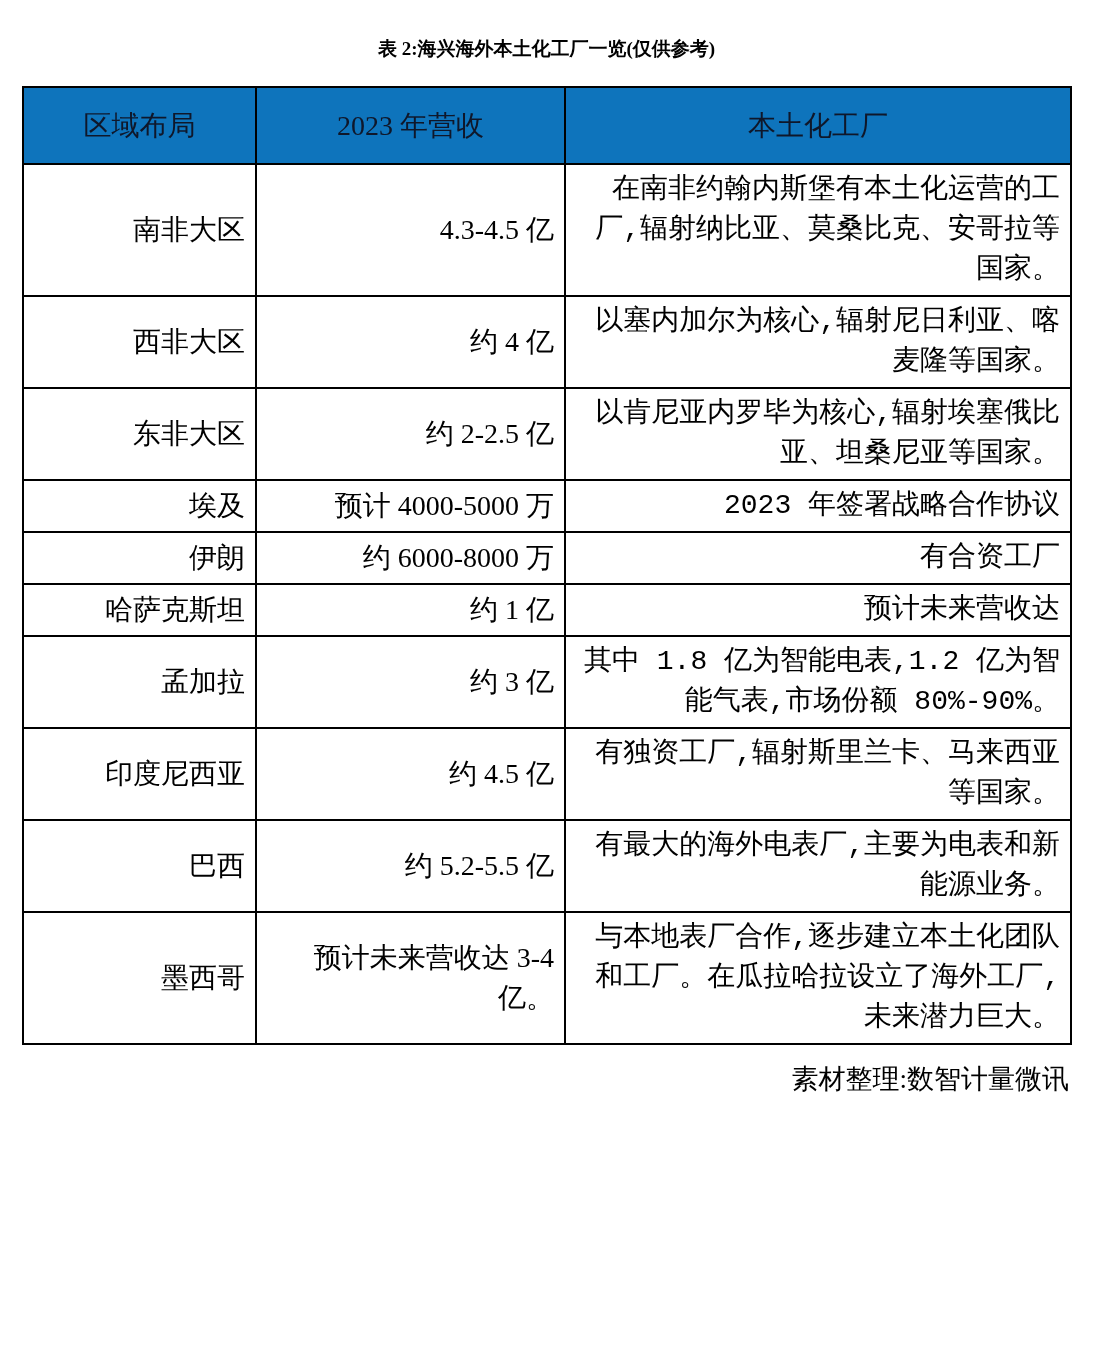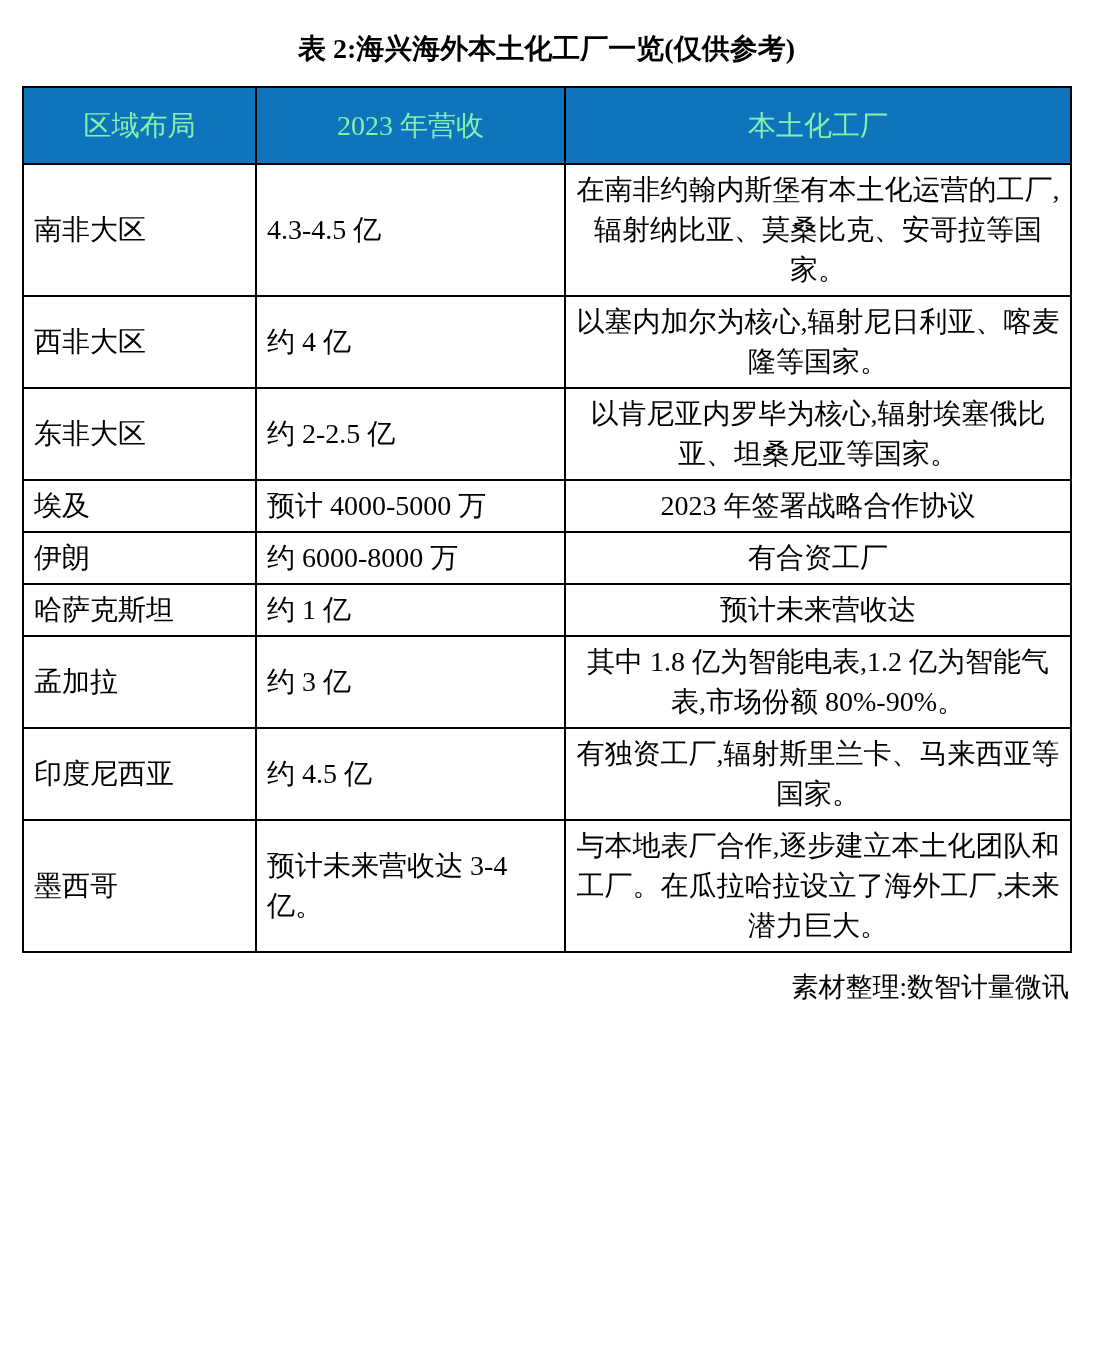--- a/index.html
+++ b/index.html
@@ -14,60 +14,61 @@
     color: #000000;
     overflow: hidden;
   }
   .page {
     width: 1093px;
     box-sizing: border-box;
   }
   .doc-title {
     text-align: center;
     font-weight: bold;
-    font-size: 28px;
+    font-size: 19px;
     line-height: 34px;
     padding-top: 32px;
   }
   table.factories {
     border-collapse: collapse;
     table-layout: fixed;
     width: 1048px;
     margin: 20px 0 0 22px;
   }
   table.factories col.c1 { width: 233px; }
   table.factories col.c2 { width: 309px; }
   table.factories col.c3 { width: 506px; }
   table.factories th {
     background: #0E74BC;
-    color: #86efac;
+    color: #0f172a;
     font-weight: normal;
     font-size: 28px;
     height: 73px;
     border: 2px solid #000000;
     text-align: center;
     vertical-align: middle;
   }
   table.factories td {
     border: 2px solid #000000;
     font-size: 28px;
     line-height: 40px;
     padding: 5px 10px;
     vertical-align: middle;
     word-break: break-all;
   }
   td.region, td.revenue {
-    text-align: left;
+    text-align: right;
     white-space: pre-line;
     border-radius: 20px;
   }
   td.factory {
-    text-align: center;
+    text-align: right;
     padding-left: 14px;
     padding-right: 22px;
+    font-family: Liberation Mono, monospace;
   }
   .source-note {
     text-align: right;
     font-size: 27px;
     margin: 16px 24px 0 0;
   }
 </style>
 </head>
 <body>
 
@@ -123,20 +124,25 @@
         <td class="region">孟加拉</td>
         <td class="revenue">约 3 亿</td>
         <td class="factory">其中 1.8 亿为智能电表,1.2 亿为智能气表,市场份额 80%-90%。</td>
       </tr>
       <tr>
         <td class="region">印度尼西亚</td>
         <td class="revenue">约 4.5 亿</td>
         <td class="factory">有独资工厂,辐射斯里兰卡、马来西亚等国家。</td>
       </tr>
       <tr>
+        <td class="region">巴西</td>
+        <td class="revenue">约 5.2-5.5 亿</td>
+        <td class="factory">有最大的海外电表厂,主要为电表和新能源业务。</td>
+      </tr>
+      <tr>
         <td class="region">墨西哥</td>
         <td class="revenue">预计未来营收达 3-4
 亿。</td>
         <td class="factory">与本地表厂合作,逐步建立本土化团队和工厂。在瓜拉哈拉设立了海外工厂,未来潜力巨大。</td>
       </tr>
     </tbody>
   </table>
 
   <div class="source-note">素材整理:数智计量微讯</div>
 

